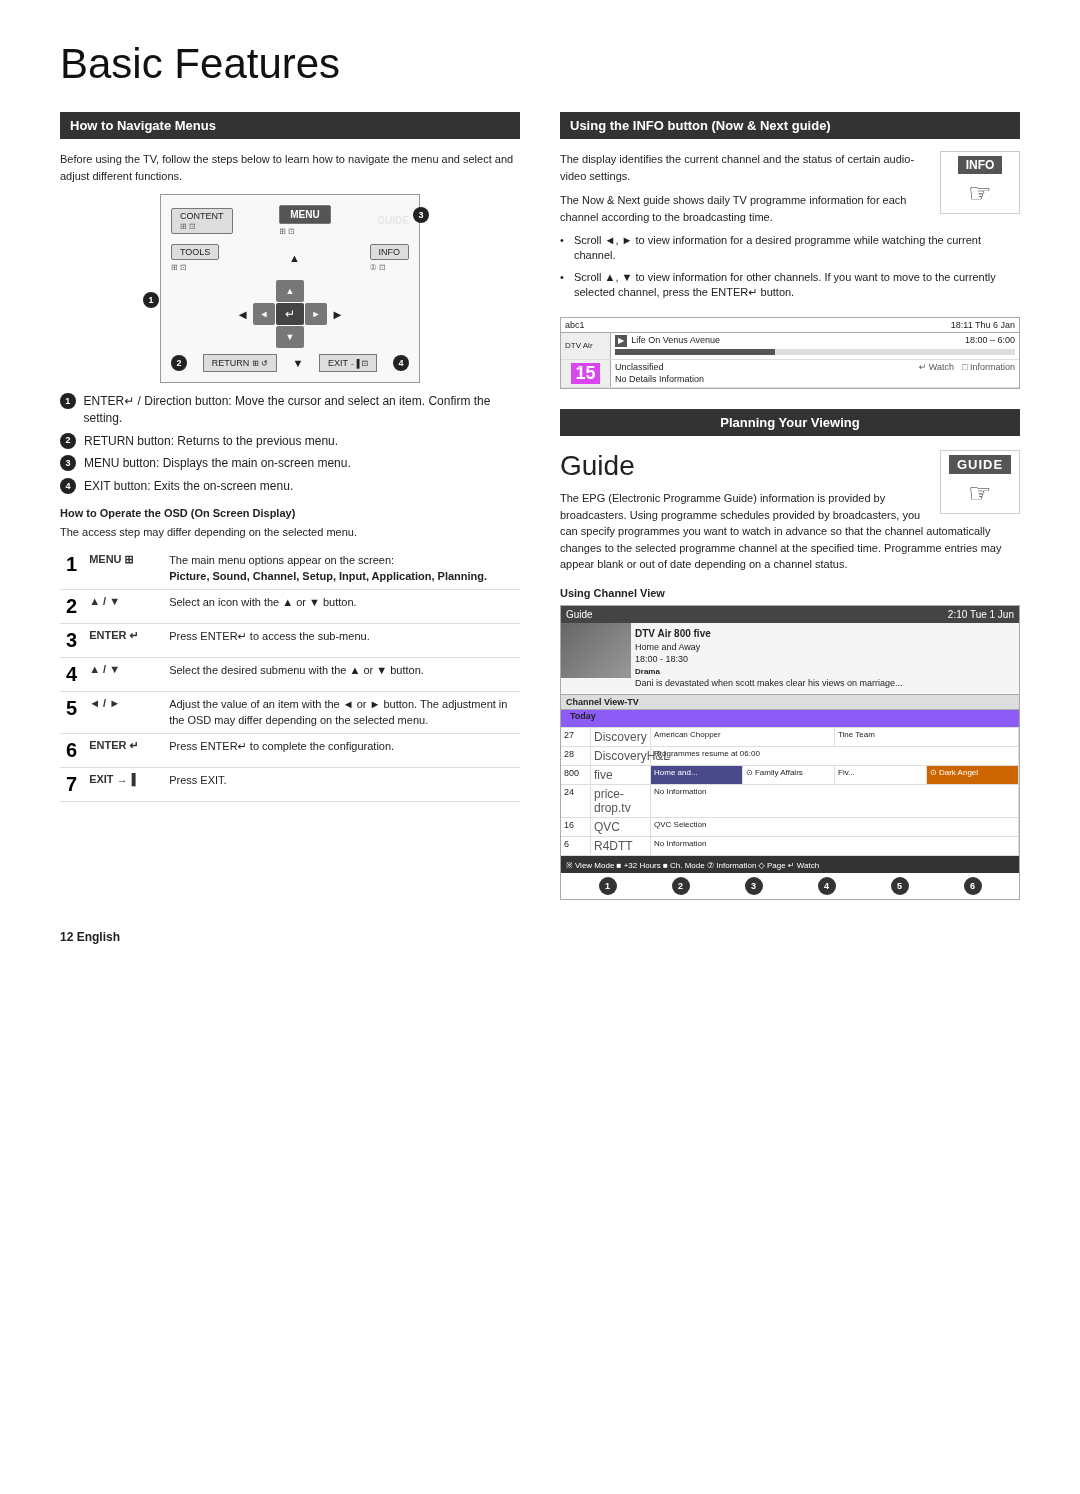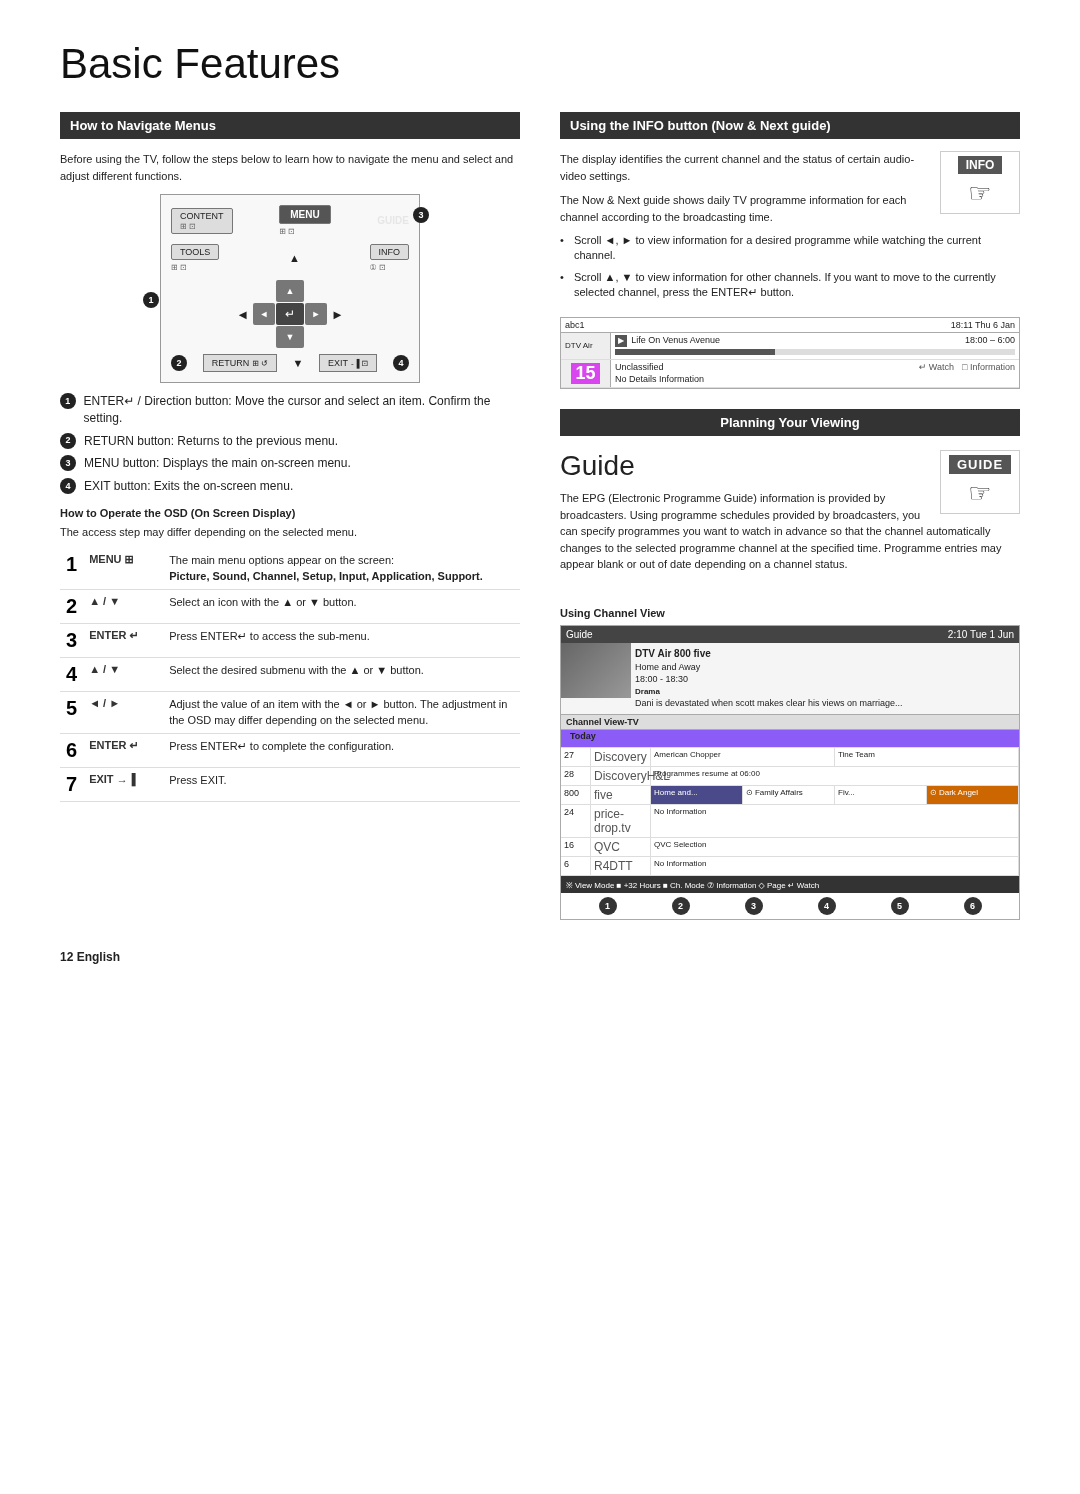--- a/index.html
+++ b/index.html
@@ -201,21 +201,21 @@
 
     
     .guide-title {
       font-size: 28px;
       font-weight: 300;
       margin: 14px 0 8px 0;
     }
     .guide-para {
       font-size: 11px;
       line-height: 1.5;
-      margin-bottom: 24px;
+      margin-bottom: 4px;
     }
     .guide-thumb {
       float: right;
       margin-left: 10px;
       border: 1px solid #ccc;
       padding: 4px;
       width: 80px;
       text-align: center;
       font-size: 10px;
     }
@@ -563,21 +563,21 @@
     </div>
 
     <div class="osd-subheader">How to Operate the OSD (On Screen Display)</div>
     <p class="osd-para">The access step may differ depending on the selected menu.</p>
 
     <table class="osd-table">
       <tbody>
           <tr>
         <td class="step-num">1</td>
         <td class="step-icon">MENU ⊞</td>
-        <td class="step-desc">The main menu options appear on the screen:<br><span class="bold">Picture, Sound, Channel, Setup, Input, Application, Support.</span></td>
+        <td class="step-desc">The main menu options appear on the screen:<br><span class="bold">Picture, Sound, Channel, Setup, Input, Application, Planning.</span></td>
       </tr>
       <tr>
         <td class="step-num">2</td>
         <td class="step-icon">▲ / ▼</td>
         <td class="step-desc">Select an icon with the ▲ or ▼ button.</td>
       </tr>
       <tr>
         <td class="step-num">3</td>
         <td class="step-icon">ENTER ↵</td>
         <td class="step-desc">Press ENTER↵ to access the sub-menu.</td>

